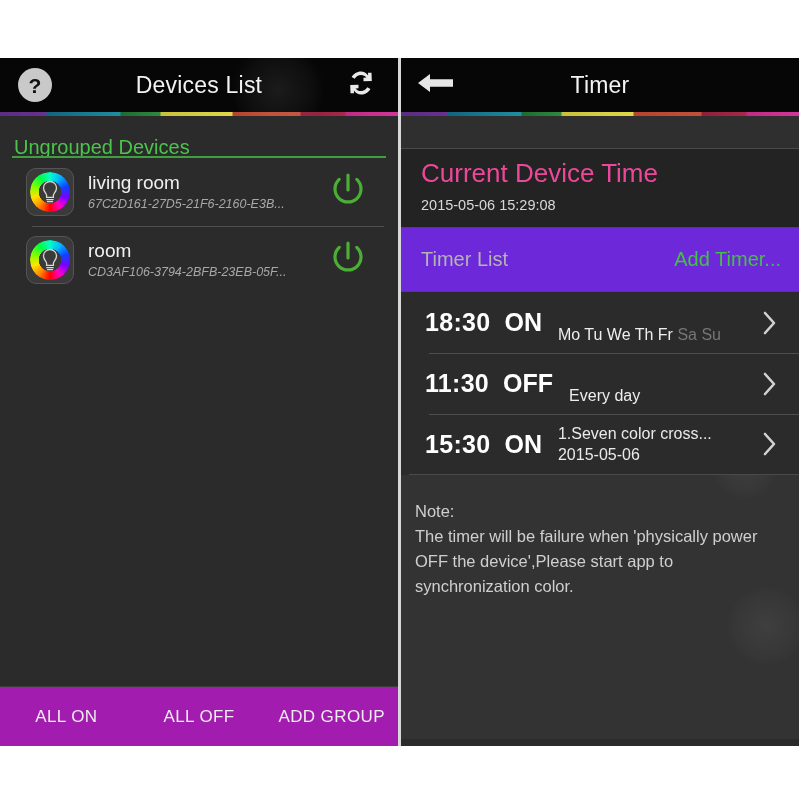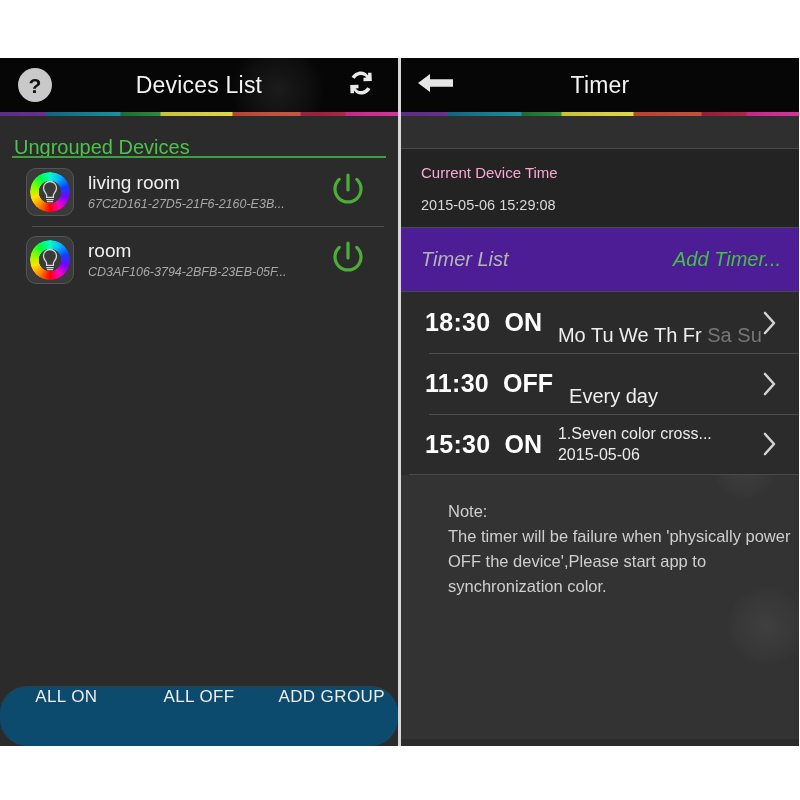--- a/index.html
+++ b/index.html
@@ -229,25 +229,24 @@
     justify-content: center;
   }
 
   
   .bottom-bar {
     position: absolute;
     left: 0;
     bottom: 0;
     width: 398px;
     height: 59px;
-    background: #0c4a6e;
+    background: #a21caf;
     border-top: 1px solid #3c3c3c;
     display: flex;
-    align-items: flex-start;
-    border-radius: 27px;
+    align-items: center;
   }
   .bottom-btn {
     flex: 1 1 0;
     text-align: center;
     color: #ededed;
     font-size: 17px;
     letter-spacing: 0.4px;
   }
 
   
@@ -256,41 +255,40 @@
     background: #2f2f2f;
     border-bottom: 1px solid #4a4a4a;
   }
 
   .device-time {
     background: #232323;
     padding: 10px 0 12px 20px;
     border-bottom: 1px solid #4a4a4a;
   }
   .device-time-title {
-    color: #f9a8d4;
-    font-size: 15px;
+    color: #ec4899;
+    font-size: 26px;
     line-height: 28px;
   }
   .device-time-value {
     color: #d8d8d8;
     font-size: 14.5px;
     line-height: 20px;
     margin-top: 8px;
   }
 
   .timer-list-header {
     height: 64px;
-    background: #4c1d95;
+    background: #6d28d9;
     border-bottom: 1px solid #4a4a4a;
     display: flex;
     align-items: center;
     justify-content: space-between;
     padding: 0 18px 0 20px;
     box-sizing: border-box;
-    font-style: italic;
   }
   .timer-list-title { color: #b4b4b4; font-size: 20px; }
   .add-timer { color: #44c044; font-size: 20px; }
 
   .timer-rows { background: #2b2b2b; }
 
   .timer-row {
     position: relative;
     height: 61px;
     display: flex;
@@ -330,21 +328,21 @@
     min-width: 0;
     margin-left: 16px;
     align-self: flex-end;
     padding-bottom: 8px;
   }
   .timer-detail.two-line {
     align-self: center;
     padding-bottom: 0;
   }
   .timer-days {
-    font-size: 20px;
+    font-size: 16px;
     line-height: 20px;
     color: #eeeeee;
     white-space: nowrap;
   }
   .timer-days .off { color: #767676; }
   .timer-sub {
     font-size: 16px;
     line-height: 21px;
     color: #eaeaea;
     white-space: nowrap;
@@ -365,21 +363,20 @@
     height: 264px;
     padding: 24px 20px 0 14px;
     box-sizing: border-box;
     overflow: hidden;
   }
   .note-line {
     color: #cfcfcf;
     font-size: 16.5px;
     line-height: 25px;
     white-space: pre;
-    margin-left: 33px;
   }
   .note-glow {
     position: absolute;
     right: -6px;
     top: 112px;
     width: 78px;
     height: 78px;
     border-radius: 50%;
     background: radial-gradient(circle, rgba(255,255,255,0.06) 0%, rgba(255,255,255,0.02) 55%, rgba(255,255,255,0) 75%);
     pointer-events: none;

